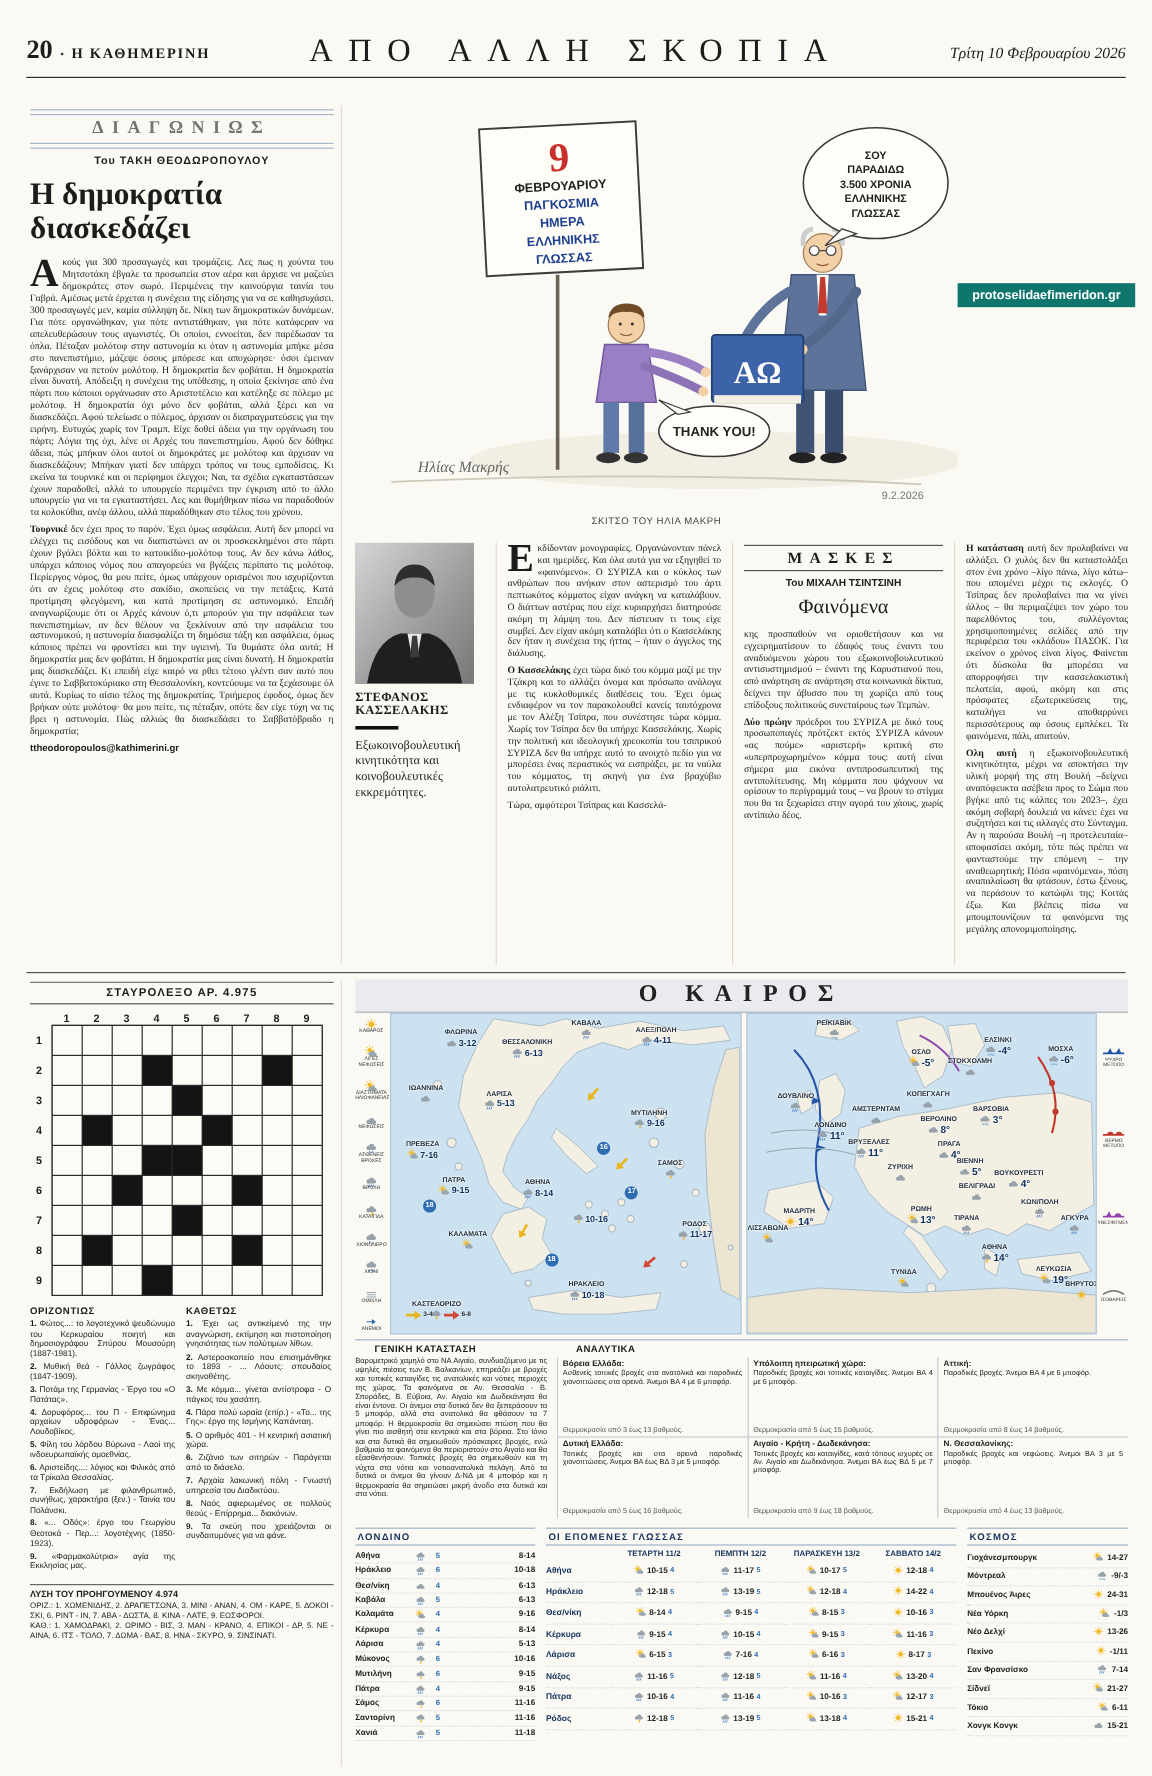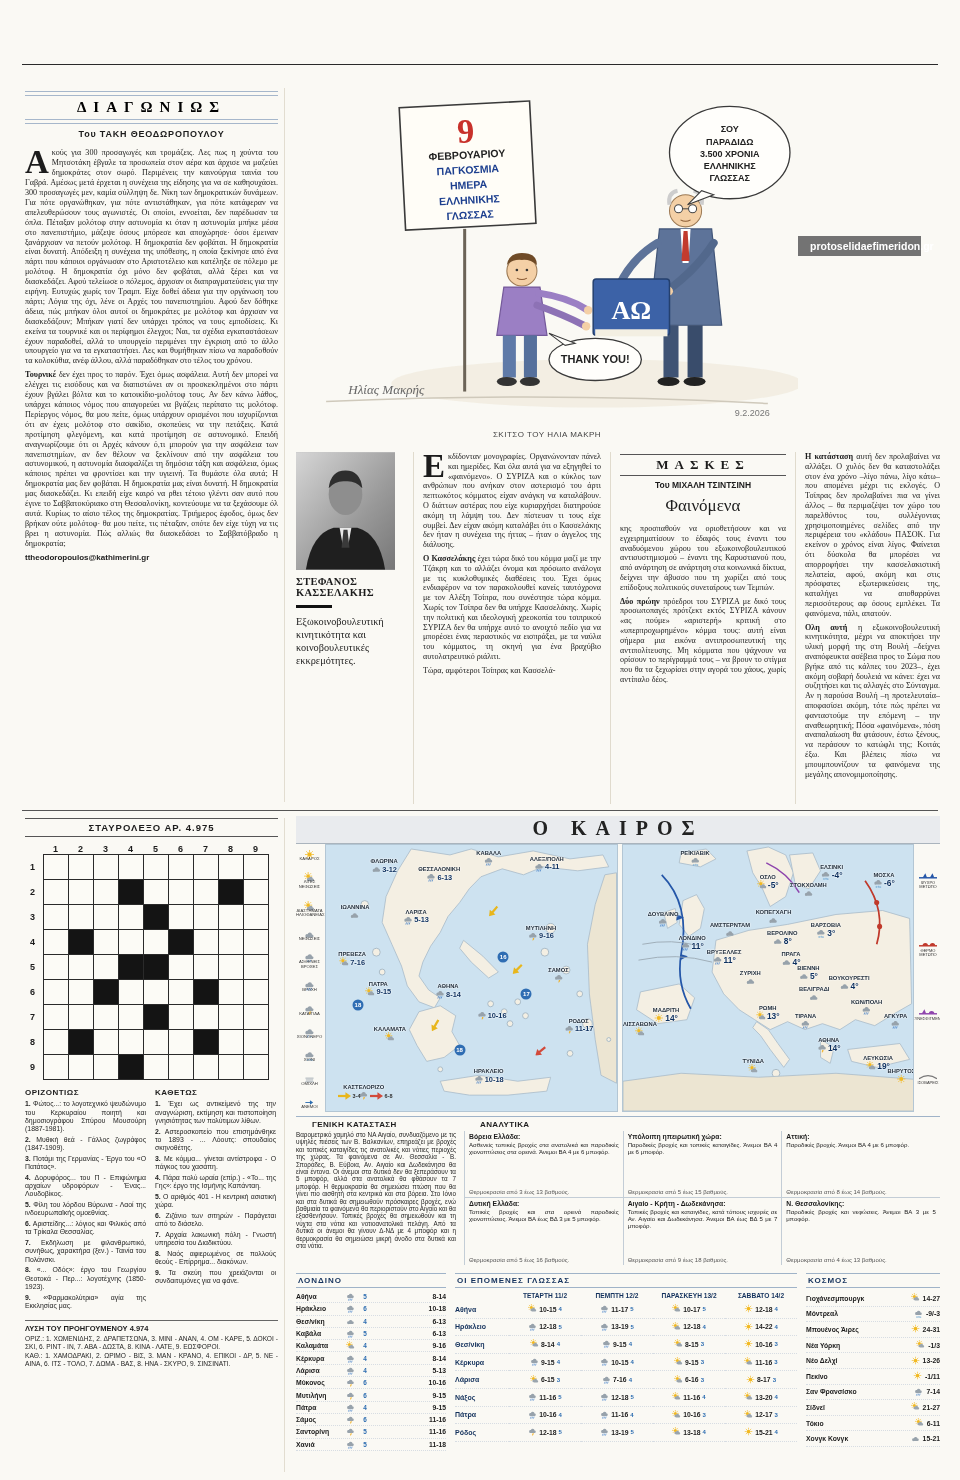--- a/index.html
+++ b/index.html
@@ -11,40 +11,40 @@
   .pnum{font-size:22px;font-weight:700}
   .pbull{font-size:10px;color:#444}
   .pbrand{font-size:12px;font-weight:700;letter-spacing:1.5px}
   .ph-title{position:absolute;left:50%;transform:translateX(-50%);bottom:2px;font-size:27px;letter-spacing:13px;font-weight:500;white-space:nowrap}
   .ph-date{position:absolute;right:0;bottom:8px;font-style:italic;font-size:13px}
   .hrule{position:absolute;left:22px;right:22px;top:64px;border-top:1.6px solid #2a2a2a}
   .bottomrule{position:absolute;left:22px;right:22px;top:810px;border-top:1.2px solid #555}
   
   .diagonios{position:absolute;left:25px;top:88px;width:260px;height:714px;overflow:hidden;border-right:1px solid #e2ddd0;padding-right:6px}
   .kline{height:1.6px;background:#a6b7cb;margin:2.6px 0}
-  .ktext{text-align:center;font-size:15px;letter-spacing:7px;font-weight:600;color:#000000;margin:2px 0}
+  .ktext{text-align:center;font-size:15px;letter-spacing:7px;font-weight:600;color:#737373;margin:2px 0}
   .byline{font-size:9px;text-align:center;letter-spacing:.8px;margin:5px 0 9px;font-weight:600;font-family:"Liberation Sans",sans-serif}
   .d-title{font-size:26px;line-height:28px;font-weight:700;margin:2px 0 10px}
   .d-body{font-size:8.1px;line-height:9.9px;text-align:justify}
   .d-body p{margin:0 0 4px}
   .d-body p+p{text-indent:0}
   .dropcap{float:left;font-size:33px;line-height:27px;font-weight:700;padding:1px 3px 0 0}
   .d-email{font-size:8px;font-weight:700;margin-top:3px;font-family:"Liberation Sans",sans-serif}
   
   .cartoon{position:absolute;left:296px;top:88px;width:502px;height:340px}
   .cartoon svg{width:100%;height:100%}
   .sign-num{fill:#c8312b;font-family:"Liberation Serif",serif;font-weight:700;font-size:34px;text-anchor:middle}
   .sign-line{fill:#1d3f8f;font-family:"Liberation Sans",sans-serif;font-weight:700;font-size:10.5px;text-anchor:middle}
   .sign-line.dark{fill:#222}
   .bub{fill:#222;font-family:"Liberation Sans",sans-serif;font-weight:700;font-size:9px;text-anchor:middle}
   .bub.big{font-size:11px}
   .book-letters{fill:#fff;font-family:"Liberation Serif",serif;font-weight:700;font-size:26px;text-anchor:middle}
   .sig{fill:#666;font-style:italic;font-size:13px}
   .sigdate{fill:#777;font-family:"Liberation Sans",sans-serif;font-size:9px}
-  .watermark{position:absolute;left:798px;top:236px;width:123px;background:#737373;color:#fff;font-family:"Liberation Sans",sans-serif;font-size:10.5px;font-weight:700;text-align:center;padding:4px 12px}
+  .watermark{position:absolute;left:798px;top:236px;width:148px;background:#0f766e;color:#fff;font-family:"Liberation Sans",sans-serif;font-size:10.5px;font-weight:700;text-align:center;padding:4px 12px}
   .cartoon-credit{position:absolute;left:296px;top:430px;width:502px;text-align:center;font-size:8px;color:#444;font-family:"Liberation Sans",sans-serif;letter-spacing:.5px}
   
   .midband{position:absolute;left:296px;top:452px;width:644px;height:352px;display:flex}
   .midband .col{overflow:hidden}
   .midband .col+.col{border-left:1px solid #e0dbcd;margin-left:9px;padding-left:9px}
   .colP{width:108px}
   .colB{width:188px}
   .colC{width:176px}
   .colD{flex:1}
   .photo{width:99px;height:118px;background:linear-gradient(160deg,#d9d9d9,#9e9e9e 60%,#7c7c7c)}
@@ -134,32 +134,42 @@
   .wrow{display:flex;align-items:center;height:15.6px;font-size:6.8px;border-bottom:1px dotted #d7dde3}
   .wrow .tn{flex:1;font-weight:600}
   .wrow .ti{width:12px}
   .wrow .tt{font-weight:700}
 </style>
 </head>
 <body>
 
 <div class="page">
 
+  <div class="ph">
+    <div class="ph-left">
+      <span class="pnum">20</span>
+      <span class="pbull">•</span>
+      <span class="pbrand">Η ΚΑΘΗΜΕΡΙΝΗ</span>
+    </div>
+    <div class="ph-title">ΑΠΟ ΑΛΛΗ ΣΚΟΠΙΑ</div>
+    <div class="ph-date">Τρίτη 10 Φεβρουαρίου 2026</div>
+  </div>
   <div class="hrule"></div>
   <div class="bottomrule"></div>
 
   <section class="diagonios">
     <div>
       <div class="kline"></div>
         <div class="kline"></div>
       <div class="ktext">ΔΙΑΓΩΝΙΩΣ</div>
       <div class="kline"></div>
         <div class="kline"></div>
     </div>
     <div class="byline">Του ΤΑΚΗ ΘΕΟΔΩΡΟΠΟΥΛΟΥ</div>
+    <h1 class="d-title">Η δημοκρατία διασκεδάζει</h1>
     <div class="d-body">
       <p><span class="dropcap">Α</span><span>κούς για 300 προσαγωγές και τρομάζεις. Λες πως η χούντα του Μητσοτάκη έβγαλε τα προσωπεία στον αέρα και άρχισε να μαζεύει δημοκράτες στον σωρό. Περιμένεις την καινούργια ταινία του Γαβρά. Αμέσως μετά έρχεται η συνέχεια της είδησης για να σε καθησυχάσει. 300 προσαγωγές μεν, καμία σύλληψη δε. Νίκη των δημοκρατικών δυνάμεων. Για πότε οργανώθηκαν, για πότε αντιστάθηκαν, για πότε κατάφεραν να απελευθερώσουν τους αγωνιστές. Οι οποίοι, εννοείται, δεν παρέδωσαν τα όπλα. Πέταξαν μολότοφ στην αστυνομία κι όταν η αστυνομία μπήκε μέσα στο πανεπιστήμιο, μάζεψε όσους μπόρεσε και αποχώρησε· όσοι έμειναν ξανάρχισαν να πετούν μολότοφ. Η δημοκρατία δεν φοβάται. Η δημοκρατία είναι δυνατή. Απόδειξη η συνέχεια της υπόθεσης, η οποία ξεκίνησε από ένα πάρτι που κάποιοι οργάνωσαν στο Αριστοτέλειο και κατέληξε σε πόλεμο με μολότοφ. Η δημοκρατία όχι μόνο δεν φοβάται, αλλά ξέρει και να διασκεδάζει. Αφού τελείωσε ο πόλεμος, άρχισαν οι διαπραγματεύσεις για την ειρήνη. Ευτυχώς χωρίς τον Τραμπ. Είχε δοθεί άδεια για την οργάνωση του πάρτι; Λόγια της όχι, λένε οι Αρχές του πανεπιστημίου. Αφού δεν δόθηκε άδεια, πώς μπήκαν όλοι αυτοί οι δημοκράτες με μολότοφ και άρχισαν να διασκεδάζουν; Μπήκαν γιατί δεν υπάρχει τρόπος να τους εμποδίσεις. Κι εκείνα τα τουρνικέ και οι περίφημοι έλεγχοι; Ναι, τα σχέδια εγκαταστάσεων έχουν παραδοθεί, αλλά το υπουργείο περιμένει την έγκριση από το άλλο υπουργείο για να τα εγκαταστήσει. Λες και θυμήθηκαν πίσω να παραδοθούν τα κολοκύθια, ανέφ άλλου, αλλά παραδόθηκαν στο τέλος του χρόνου.</span></p>
       <p><b>Τουρνικέ</b> <span>δεν έχει προς το παρόν. Έχει όμως ασφάλεια. Αυτή δεν μπορεί να ελέγχει τις εισόδους και να διαπιστώνει αν οι προσκεκλημένοι στο πάρτι έχουν βγάλει βόλτα και το κατοικίδιο-μολότοφ τους. Αν δεν κάνω λάθος, υπάρχει κάποιος νόμος που απαγορεύει να βγάζεις περίπατο τις μολότοφ. Περίεργος νόμος, θα μου πείτε, όμως υπάρχουν ορισμένοι που ισχυρίζονται ότι αν έχεις μολότοφ στο σακίδιο, σκοπεύεις να την πετάξεις. Κατά προτίμηση φλεγόμενη, και κατά προτίμηση σε αστυνομικό. Επειδή αναγνωρίζουμε ότι οι Αρχές κάνουν ό,τι μπορούν για την ασφάλεια των πανεπιστημίων, αν δεν θέλουν να ξεκλίνουν από την ασφάλεια του αστυνομικού, η αστυνομία διασφαλίζει τη δημόσια τάξη και ασφάλεια, όμως κάποιος πρέπει να φροντίσει και την υγιεινή. Τα θυμάστε όλα αυτά; Η δημοκρατία μας δεν φοβάται. Η δημοκρατία μας είναι δυνατή. Η δημοκρατία μας διασκεδάζει. Κι επειδή είχε καιρό να ρθει τέτοιο γλέντι σαν αυτό που έγινε το Σαββατοκύριακο στη Θεσσαλονίκη, κοντεύουμε να τα ξεχάσουμε όλ αυτά. Κυρίως το αίσιο τέλος της δημοκρατίας. Τριήμερος έφοδος, όμως δεν βρήκαν ούτε μολότοφ· θα μου πείτε, τις πέταξαν, οπότε δεν είχε τύχη να τις βρει η αστυνομία. Πώς αλλιώς θα διασκεδάσει το Σαββατόβραδο η δημοκρατία;</span></p>
     </div>
     <div class="d-email">ttheodoropoulos@kathimerini.gr</div>
   </section>
 
   <section class="cartoon">
     <svg viewBox="0 0 500 330">
       <ellipse cx="300" cy="290" rx="205" ry="24" fill="#efe9db" opacity="0.7"></ellipse>

